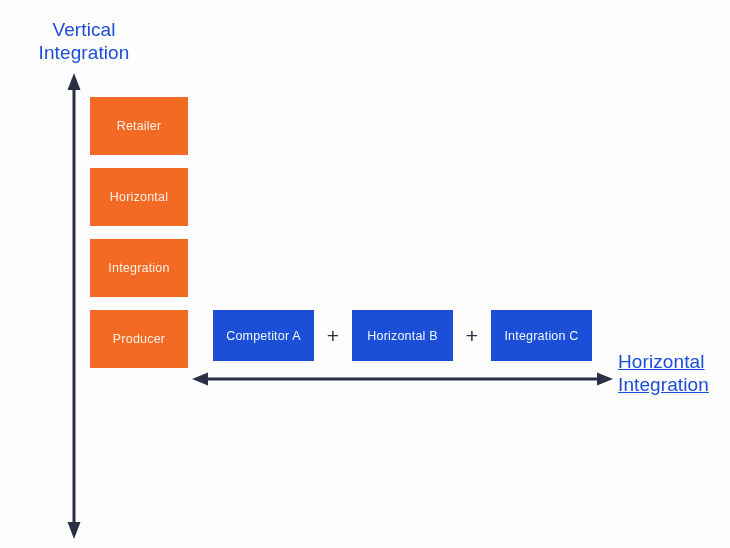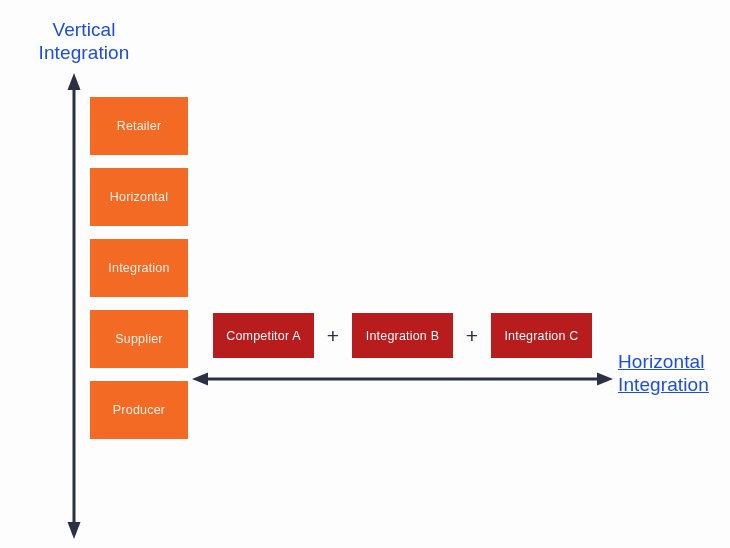--- a/index.html
+++ b/index.html
@@ -89,22 +89,22 @@
   #competitor-row {
     position: absolute;
     left: 213px;
     top: 313px;
     height: 45px;
     display: flex;
     align-items: center;
   }
   .competitor-box {
     width: 101px;
-    height: 45px;
-    background: #b91c1c;
+    height: 51px;
+    background: #1d4ed8;
     color: #ecfbfd;
     font-size: 12.5px;
     letter-spacing: 0.2px;
     display: flex;
     align-items: center;
     justify-content: center;
     box-sizing: border-box;
   }
   .plus-sign {
     width: 38px;
@@ -135,34 +135,31 @@
     <div class="chain-box">
       <span>Retailer</span>
     </div>
     <div class="chain-box">
       <span>Horizontal</span>
     </div>
     <div class="chain-box">
       <span>Integration</span>
     </div>
     <div class="chain-box">
-      <span>Supplier</span>
-    </div>
-    <div class="chain-box">
       <span>Producer</span>
     </div>
   </div>
 
   <div id="competitor-row">
     <div class="competitor-box">
       <span>Competitor A</span>
     </div>
     <div class="plus-sign">+</div>
     <div class="competitor-box">
-      <span>Integration B</span>
+      <span>Horizontal B</span>
     </div>
     <div class="plus-sign">+</div>
     <div class="competitor-box">
       <span>Integration C</span>
     </div>
   </div>
 
   <div class="axis-arrow" id="horizontal-axis">
     <svg width="425" height="26" viewBox="0 0 425 26" xmlns="http://www.w3.org/2000/svg">
       <line x1="14" y1="13" x2="411" y2="13" stroke="#2b3145" stroke-width="3"></line>

